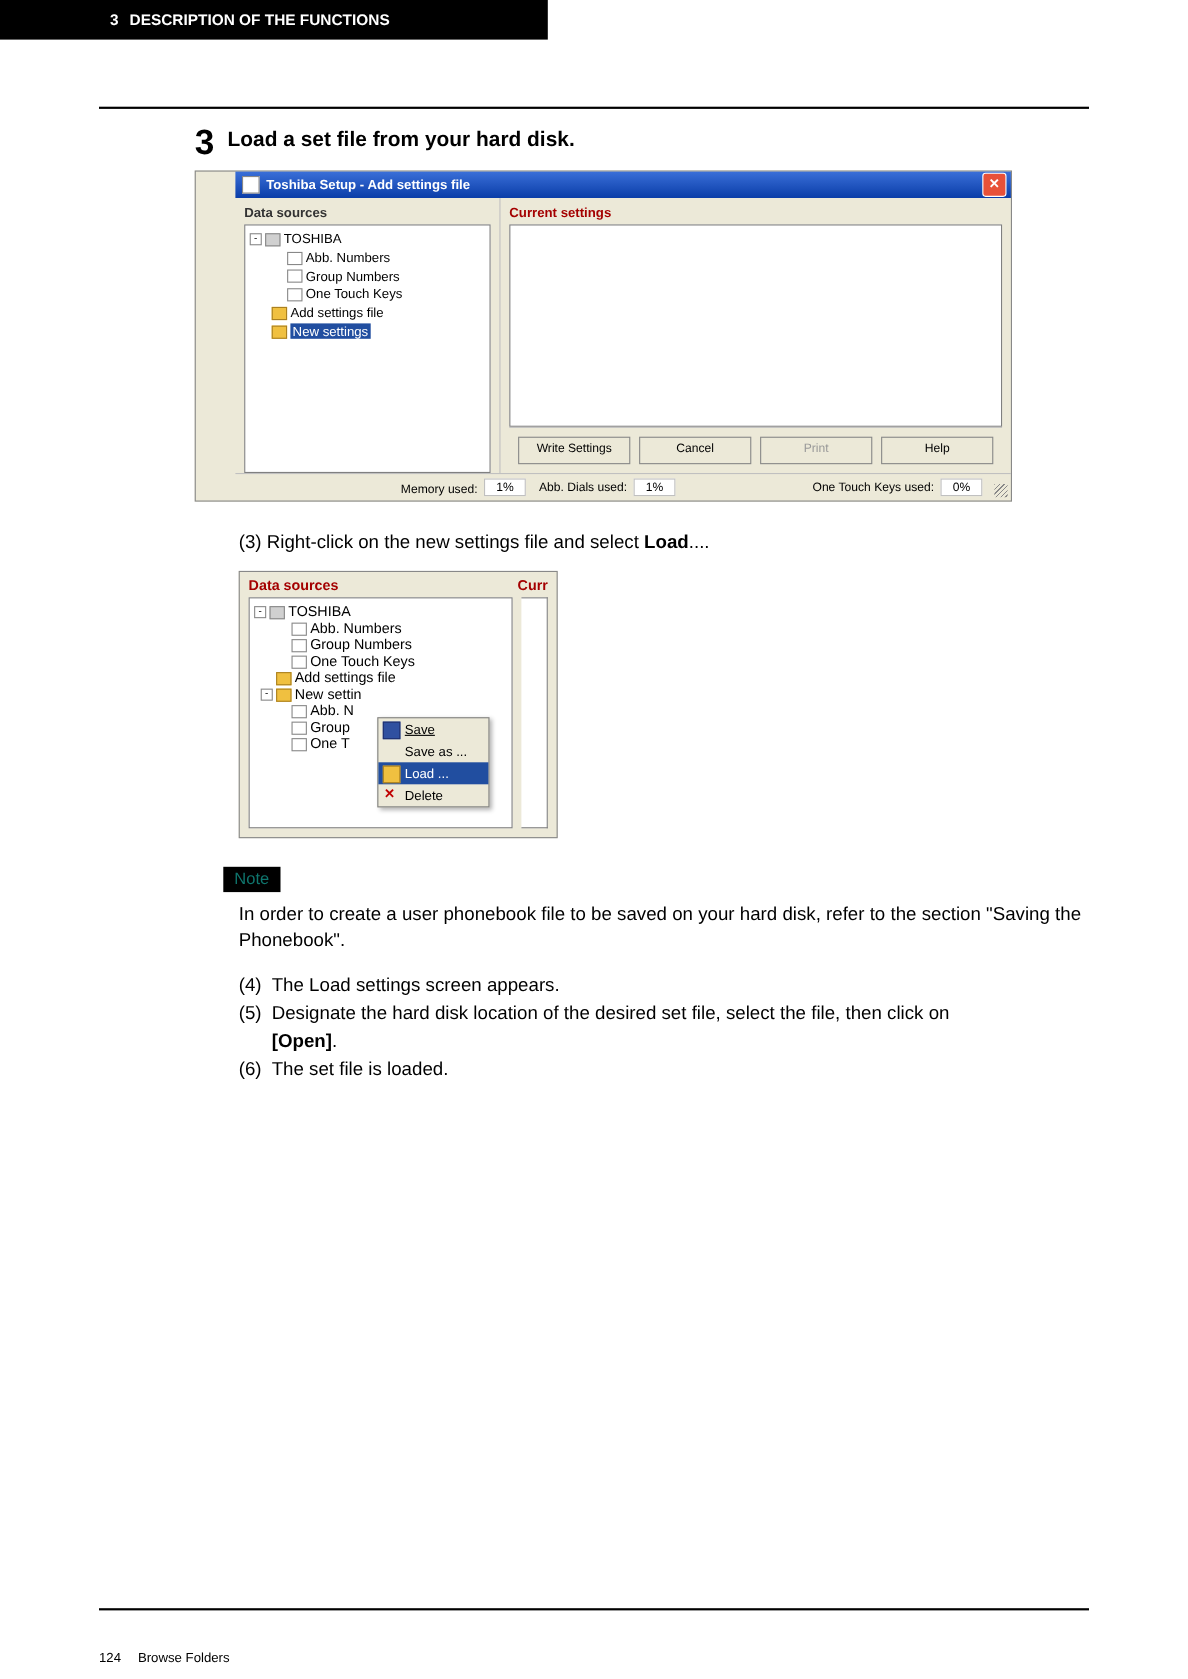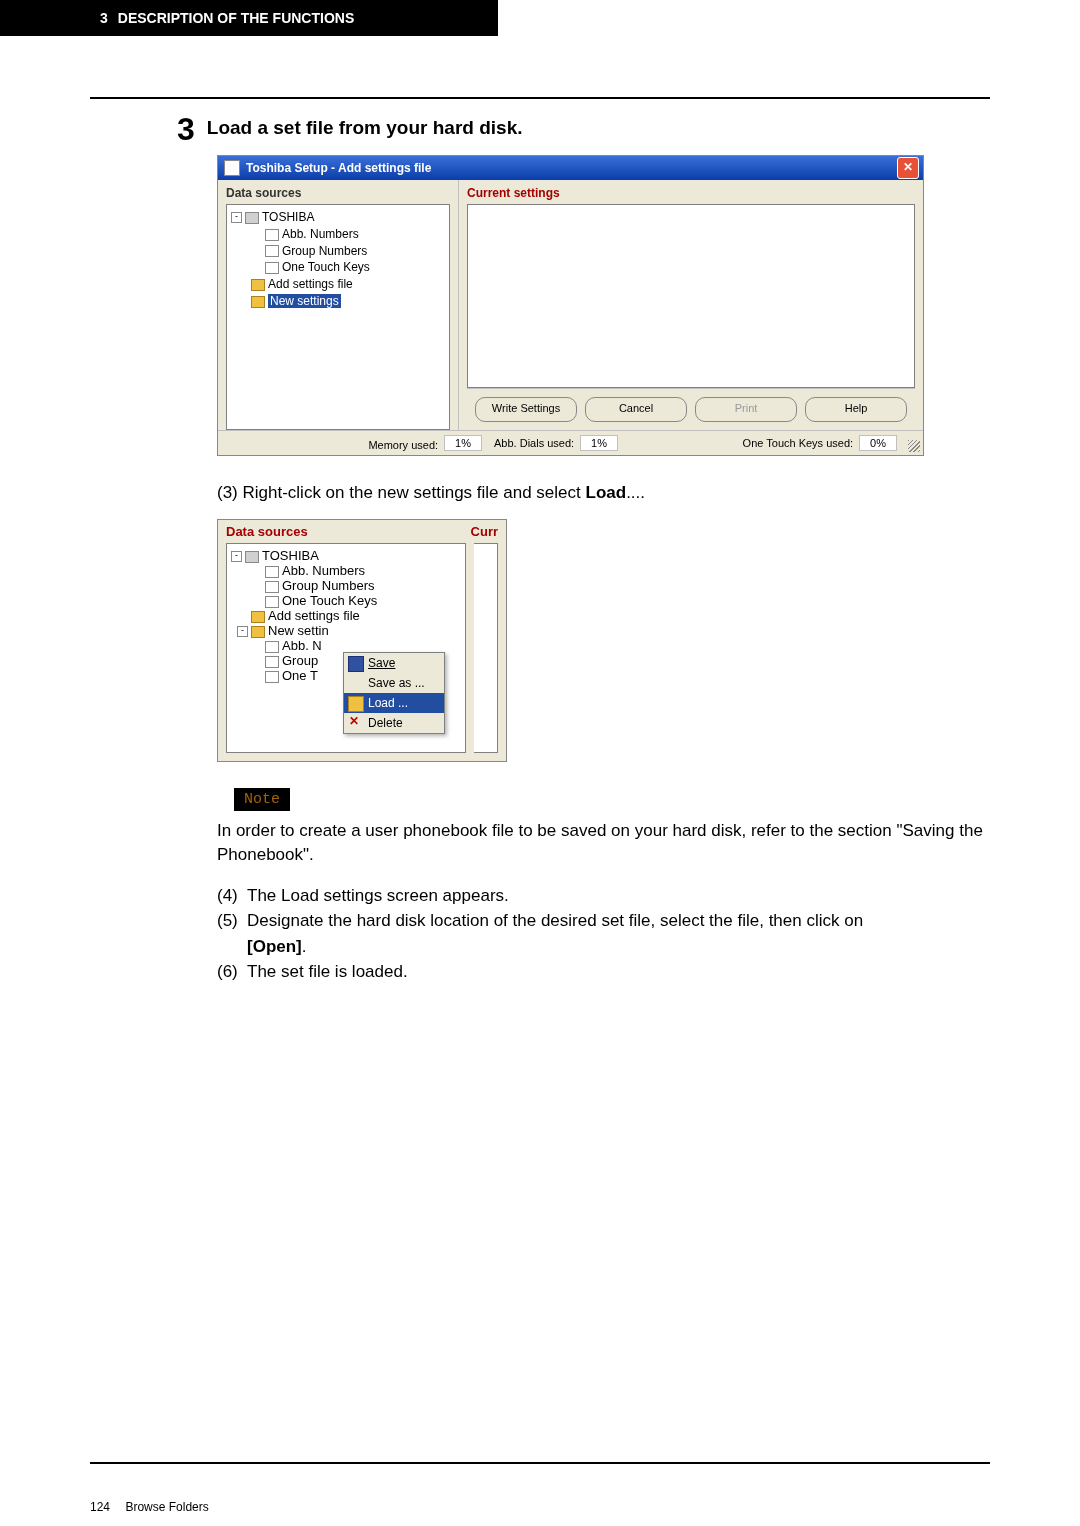--- a/index.html
+++ b/index.html
@@ -61,26 +61,26 @@
     font-weight: bold;
     margin-top: 2px;
   }
   .step-body {
     margin-left: 40px;
     font-size: 17px;
     line-height: 1.35;
   }
   .screenshot1 {
     margin-top: 10px;
-    margin-left: 40px;
     border: 1px solid #888;
     width: 705px;
     font-family: Tahoma, Arial, sans-serif;
     font-size: 12px;
     background: #ece9d8;
+    padding-left: 36px;
   }
   .titlebar {
     background: linear-gradient(to bottom, #3a6fd8, #0a3da8);
     color: #fff;
     height: 24px;
     display: flex;
     align-items: center;
     justify-content: space-between;
     padding: 0 4px 0 6px;
     font-weight: bold;
@@ -197,21 +197,21 @@
     border-top: 1px solid #c0c0c0;
   }
   .winbtn {
     border: 1px solid #888;
     background: #ece9d8;
     width: 100px;
     height: 23px;
     font-size: 11px;
     text-align: center;
     line-height: 21px;
-    border-radius: 10px;
+    border-radius: 0;
   }
   .winbtn.disabled { color: #999; }
   .empty-box {
     flex: 1;
     background: #fff;
     border: 1px solid #808080;
   }
   .screenshot2 {
     margin-top: 14px;
     margin-left: 40px;
@@ -267,26 +267,25 @@
     content: "✕";
     color: #c00000;
     font-weight: bold;
     position: absolute;
     top: -2px;
     left: 1px;
   }
   .note-tag {
     display: inline-block;
     background: #000;
-    color: #a16207;
+    color: #0f766e;
     padding: 3px 10px;
     font-size: 15px;
-    margin-left: 57px;
+    margin-left: 26px;
     margin-top: 26px;
-    font-family: Liberation Mono, monospace;
   }
   .note-body {
     margin-left: 40px;
     margin-top: 8px;
     font-size: 17px;
     line-height: 1.4;
   }
   .list-cont {
     margin-left: 40px;
     margin-top: 16px;

